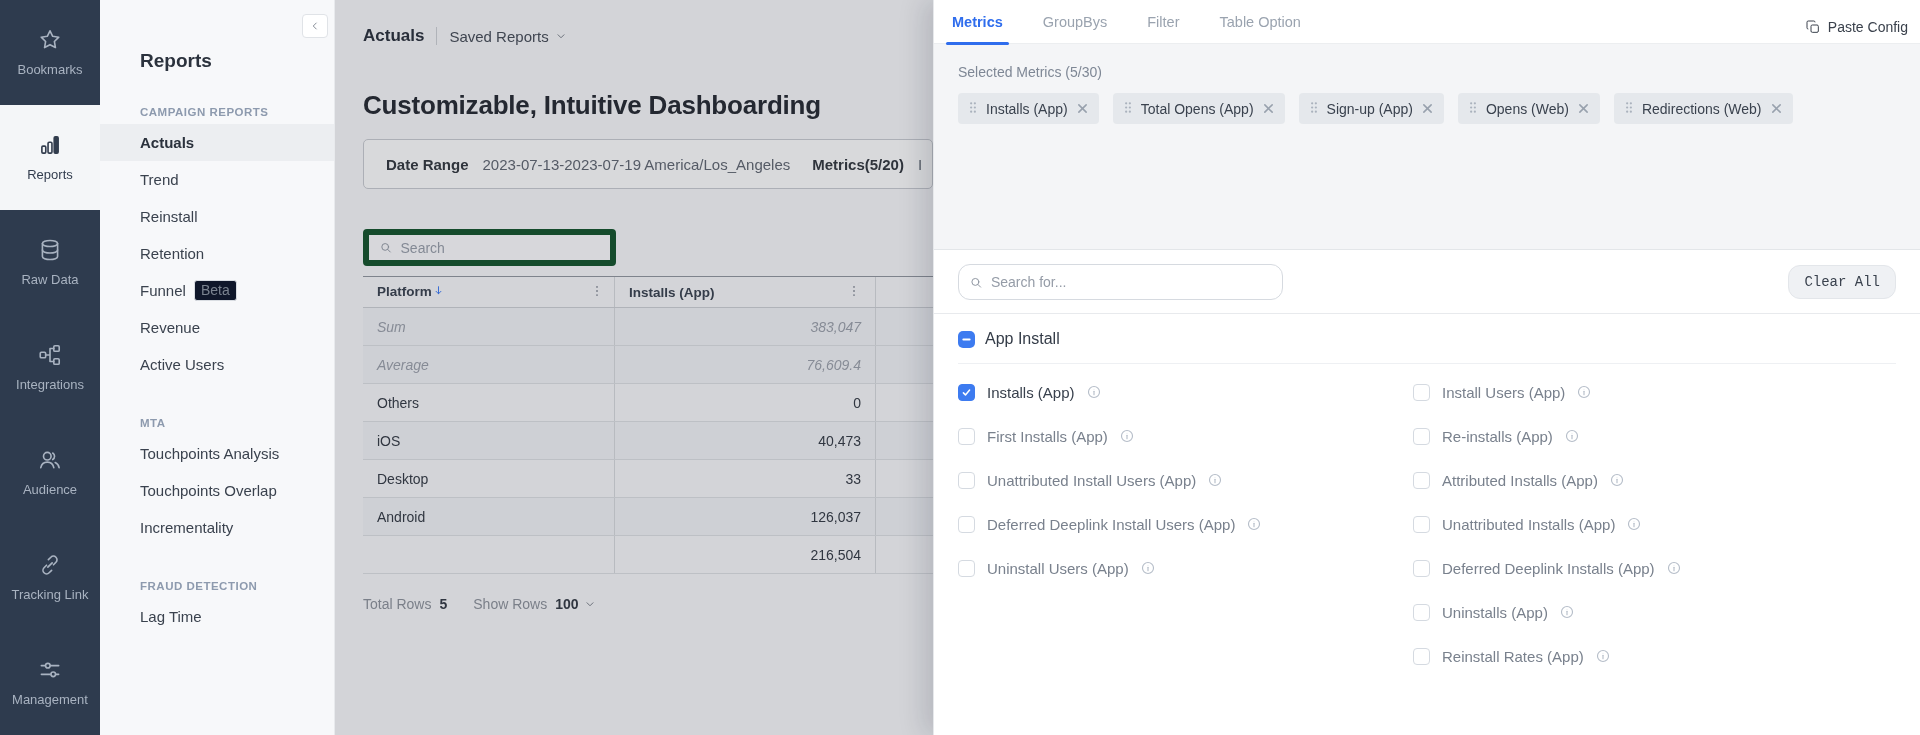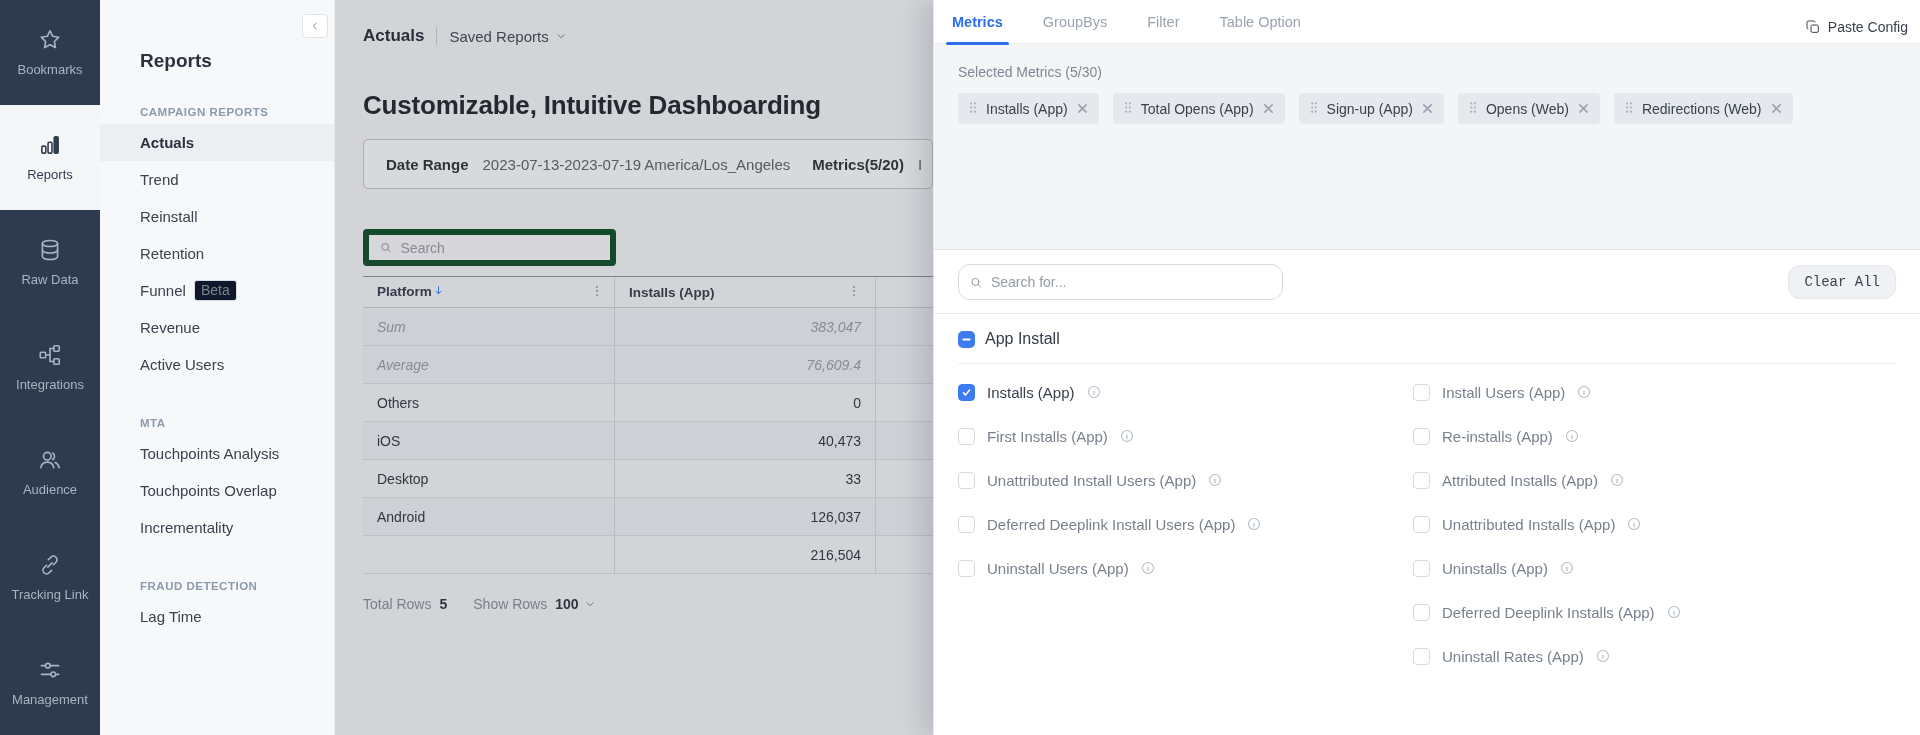--- a/index.html
+++ b/index.html
@@ -545,43 +545,43 @@
             <span class="info-icon">
                 <svg viewBox="0 0 16 16">
                   <circle cx="8" cy="8" r="6.3"></circle>
                   <path d="M8 7.2v4"></path>
                   <circle cx="8" cy="4.8" r="0.4" fill="#b6bec9" stroke="none"></circle>
                 </svg>
               </span>
           </div>
           <div class="metric-row">
             <span class="cbox"></span>
+            <span class="metric-label">Deferred Deeplink Installs (App)</span>
+            <span class="info-icon">
+                <svg viewBox="0 0 16 16">
+                  <circle cx="8" cy="8" r="6.3"></circle>
+                  <path d="M8 7.2v4"></path>
+                  <circle cx="8" cy="4.8" r="0.4" fill="#b6bec9" stroke="none"></circle>
+                </svg>
+              </span>
+          </div>
+          <div class="metric-row">
+            <span class="cbox"></span>
             <span class="metric-label">Uninstalls (App)</span>
             <span class="info-icon">
                 <svg viewBox="0 0 16 16">
                   <circle cx="8" cy="8" r="6.3"></circle>
                   <path d="M8 7.2v4"></path>
                   <circle cx="8" cy="4.8" r="0.4" fill="#b6bec9" stroke="none"></circle>
                 </svg>
               </span>
           </div>
           <div class="metric-row">
             <span class="cbox"></span>
-            <span class="metric-label">Deferred Deeplink Installs (App)</span>
-            <span class="info-icon">
-                <svg viewBox="0 0 16 16">
-                  <circle cx="8" cy="8" r="6.3"></circle>
-                  <path d="M8 7.2v4"></path>
-                  <circle cx="8" cy="4.8" r="0.4" fill="#b6bec9" stroke="none"></circle>
-                </svg>
-              </span>
-          </div>
-          <div class="metric-row">
-            <span class="cbox"></span>
-            <span class="metric-label">Uninstall Rates (App)</span>
+            <span class="metric-label">Reinstall Rates (App)</span>
             <span class="info-icon">
                 <svg viewBox="0 0 16 16">
                   <circle cx="8" cy="8" r="6.3"></circle>
                   <path d="M8 7.2v4"></path>
                   <circle cx="8" cy="4.8" r="0.4" fill="#b6bec9" stroke="none"></circle>
                 </svg>
               </span>
           </div>
         </div>
       </div>

